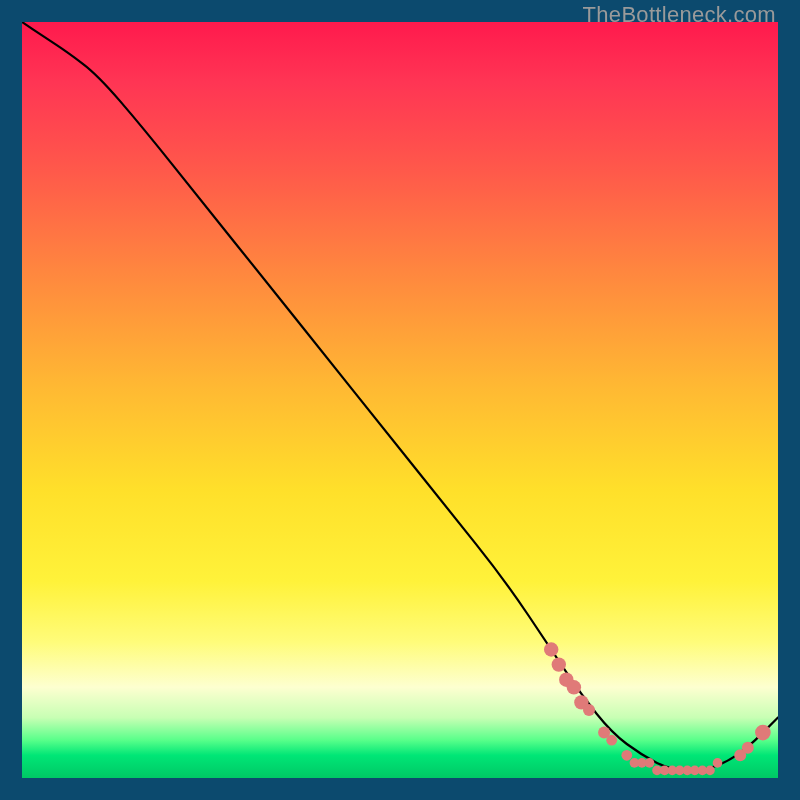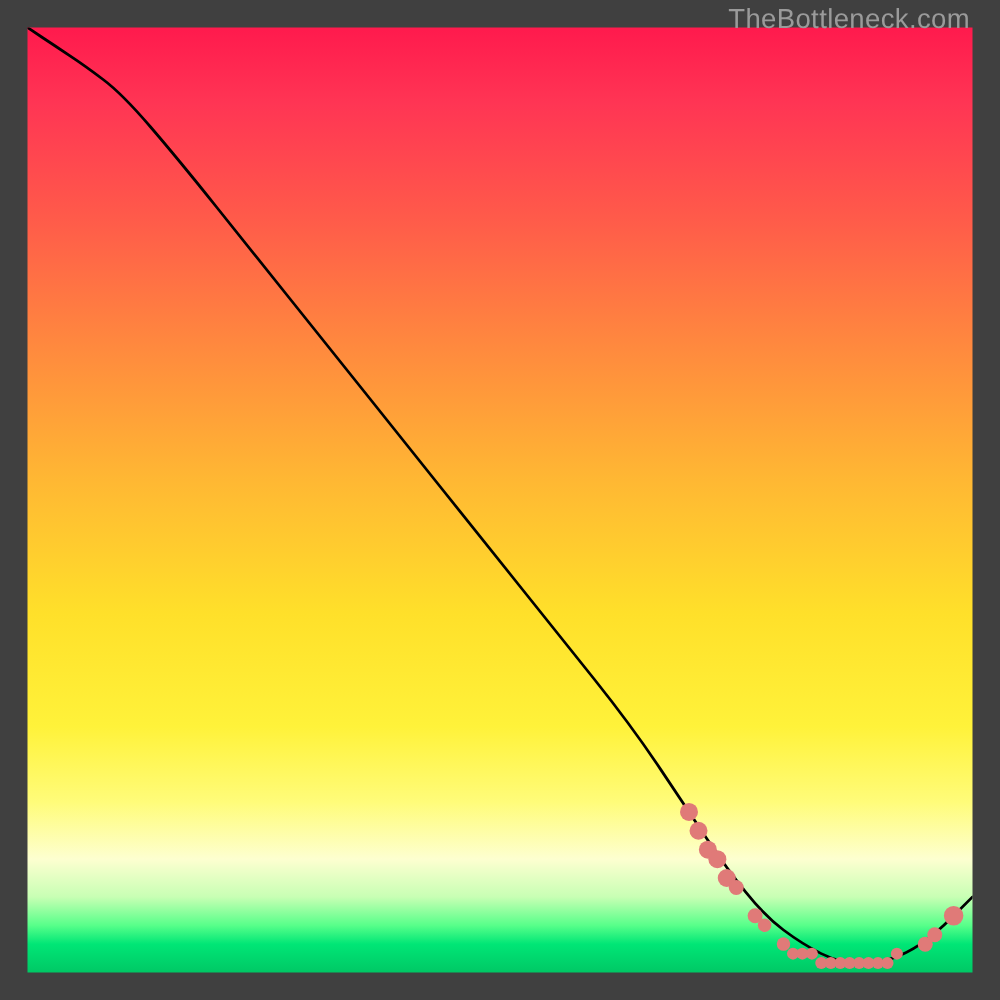--- a/index.html
+++ b/index.html
@@ -8,21 +8,21 @@
     width: 800px;
     height: 800px;
     background: #000;
     font-family: Arial, Helvetica, sans-serif;
     overflow: hidden;
   }
   .frame {
     position: relative;
     width: 800px;
     height: 800px;
-    background: #404040;
+    background: #0c4a6e;
   }
   .plot {
     position: absolute;
     left: 22px;
     top: 22px;
     width: 756px;
     height: 756px;
     
     background: linear-gradient(to bottom,
       #ff1a4d 0%,

